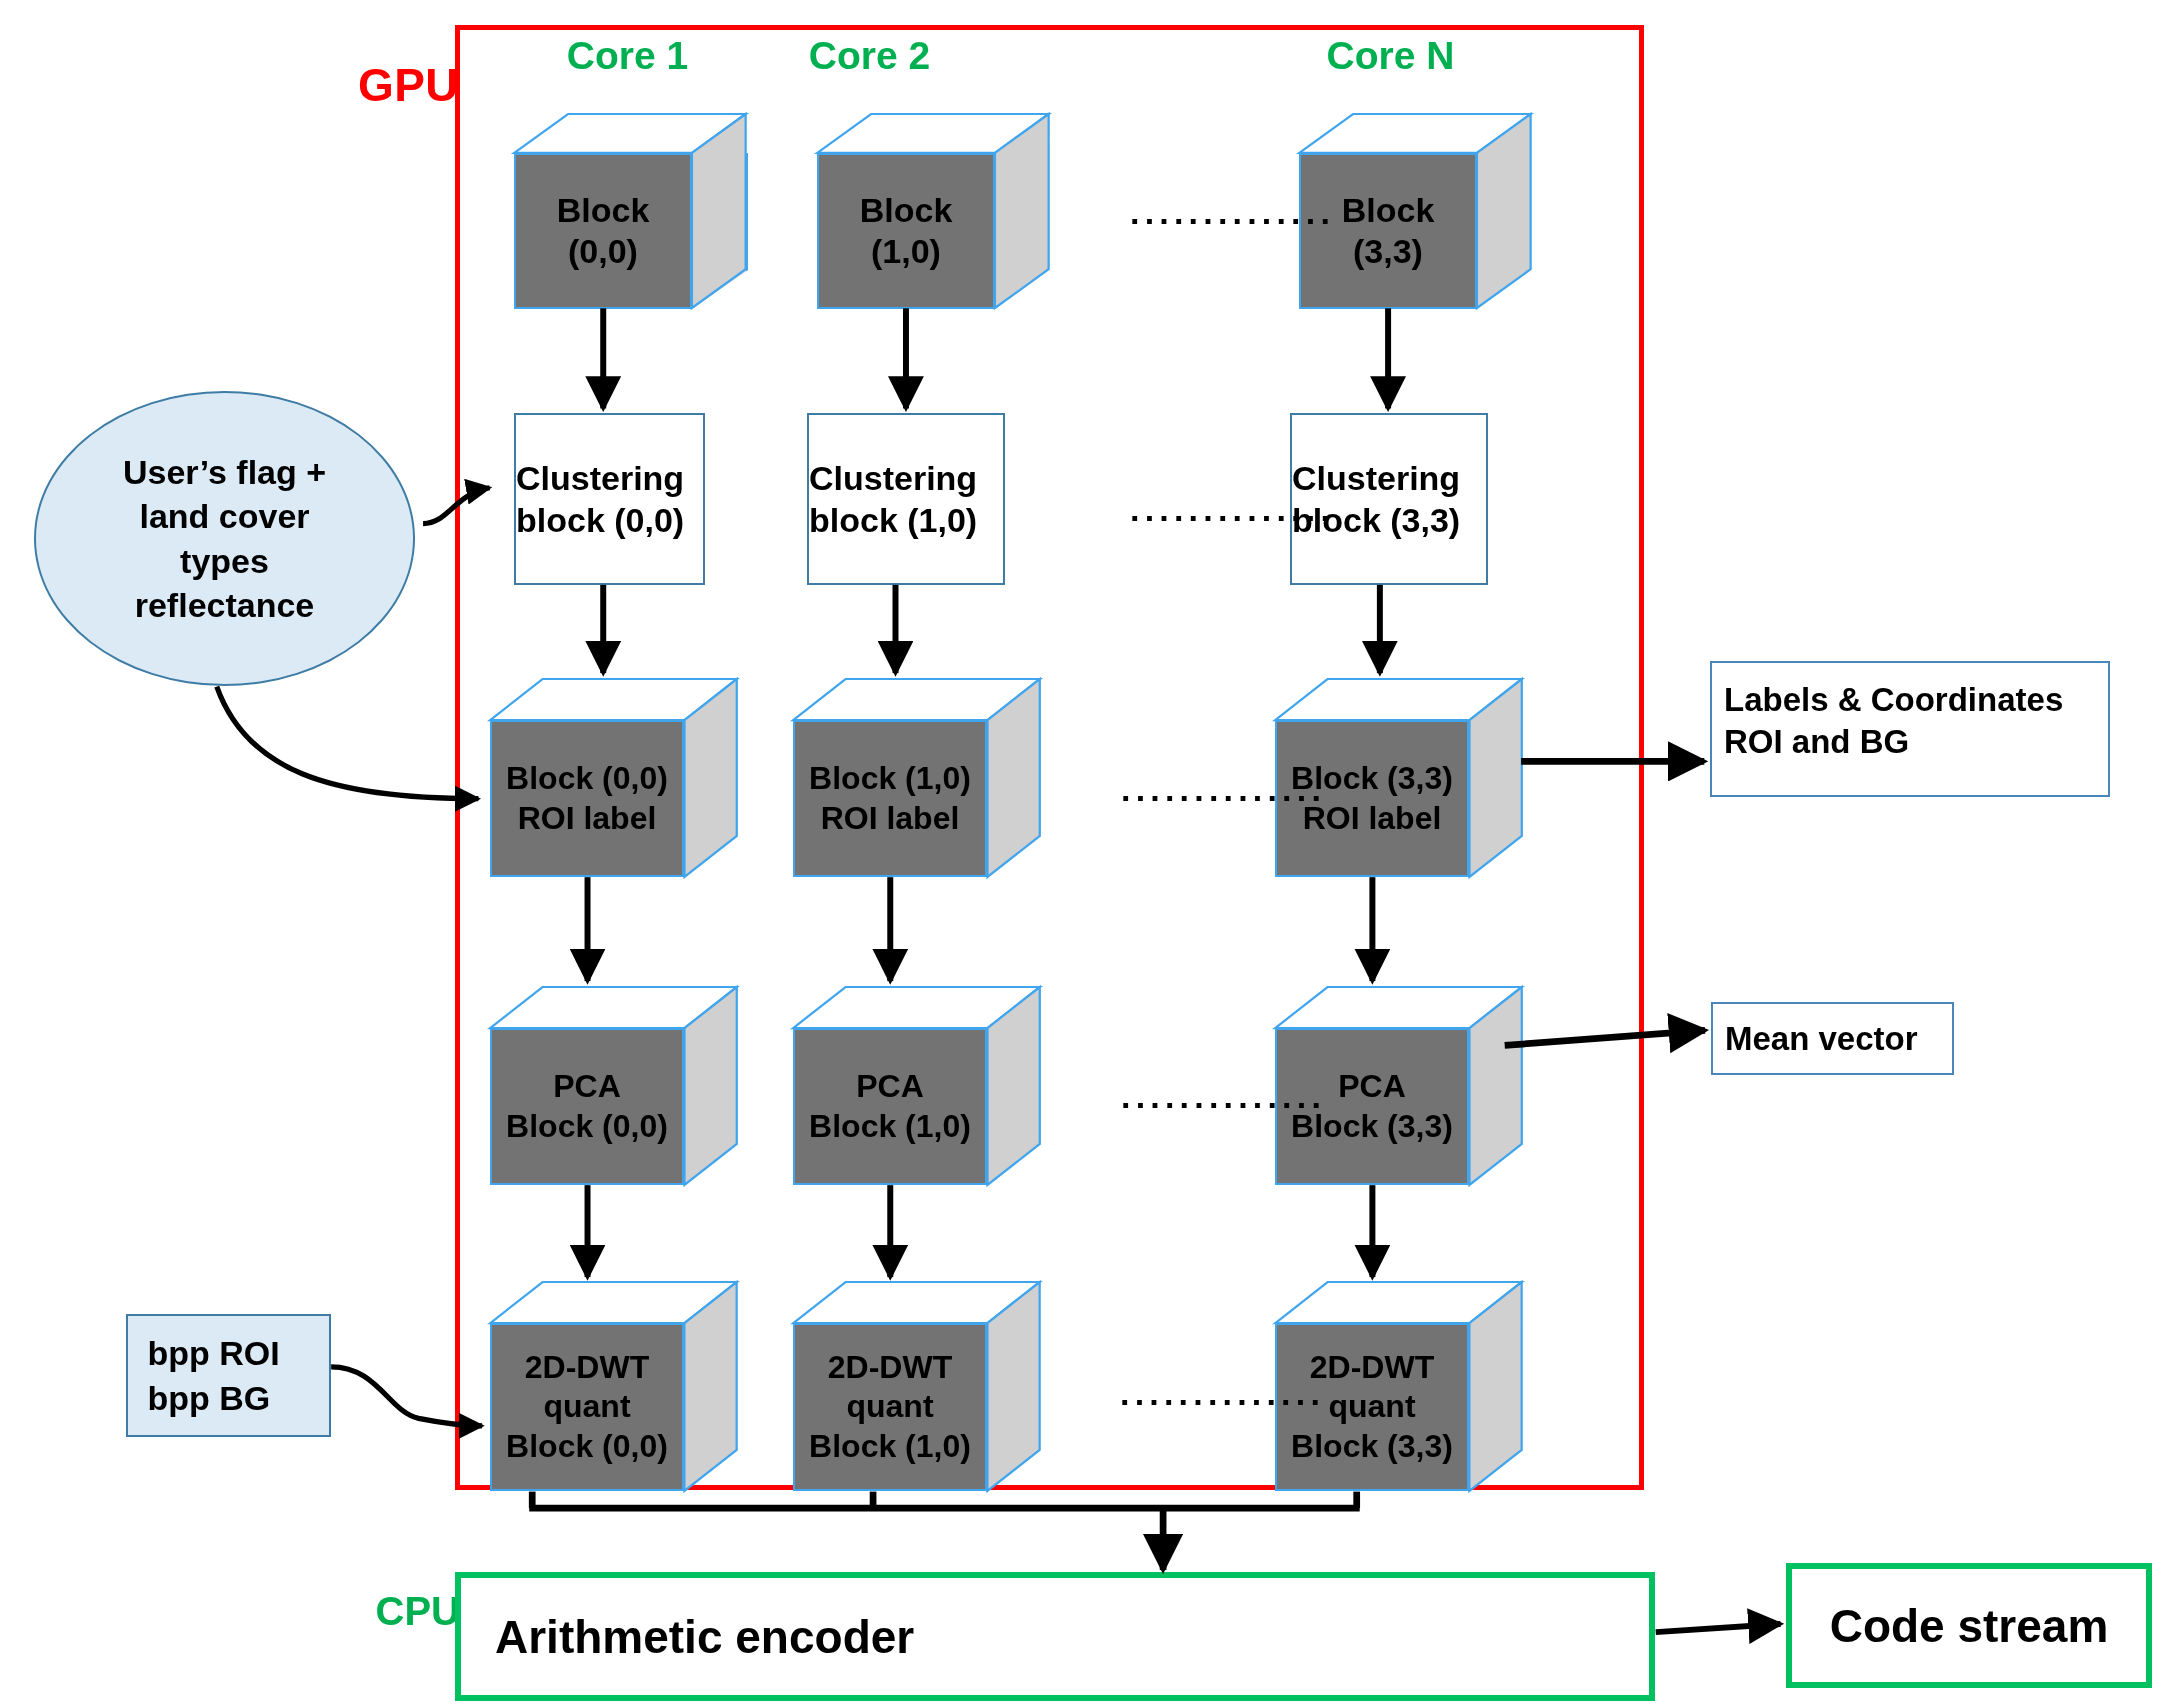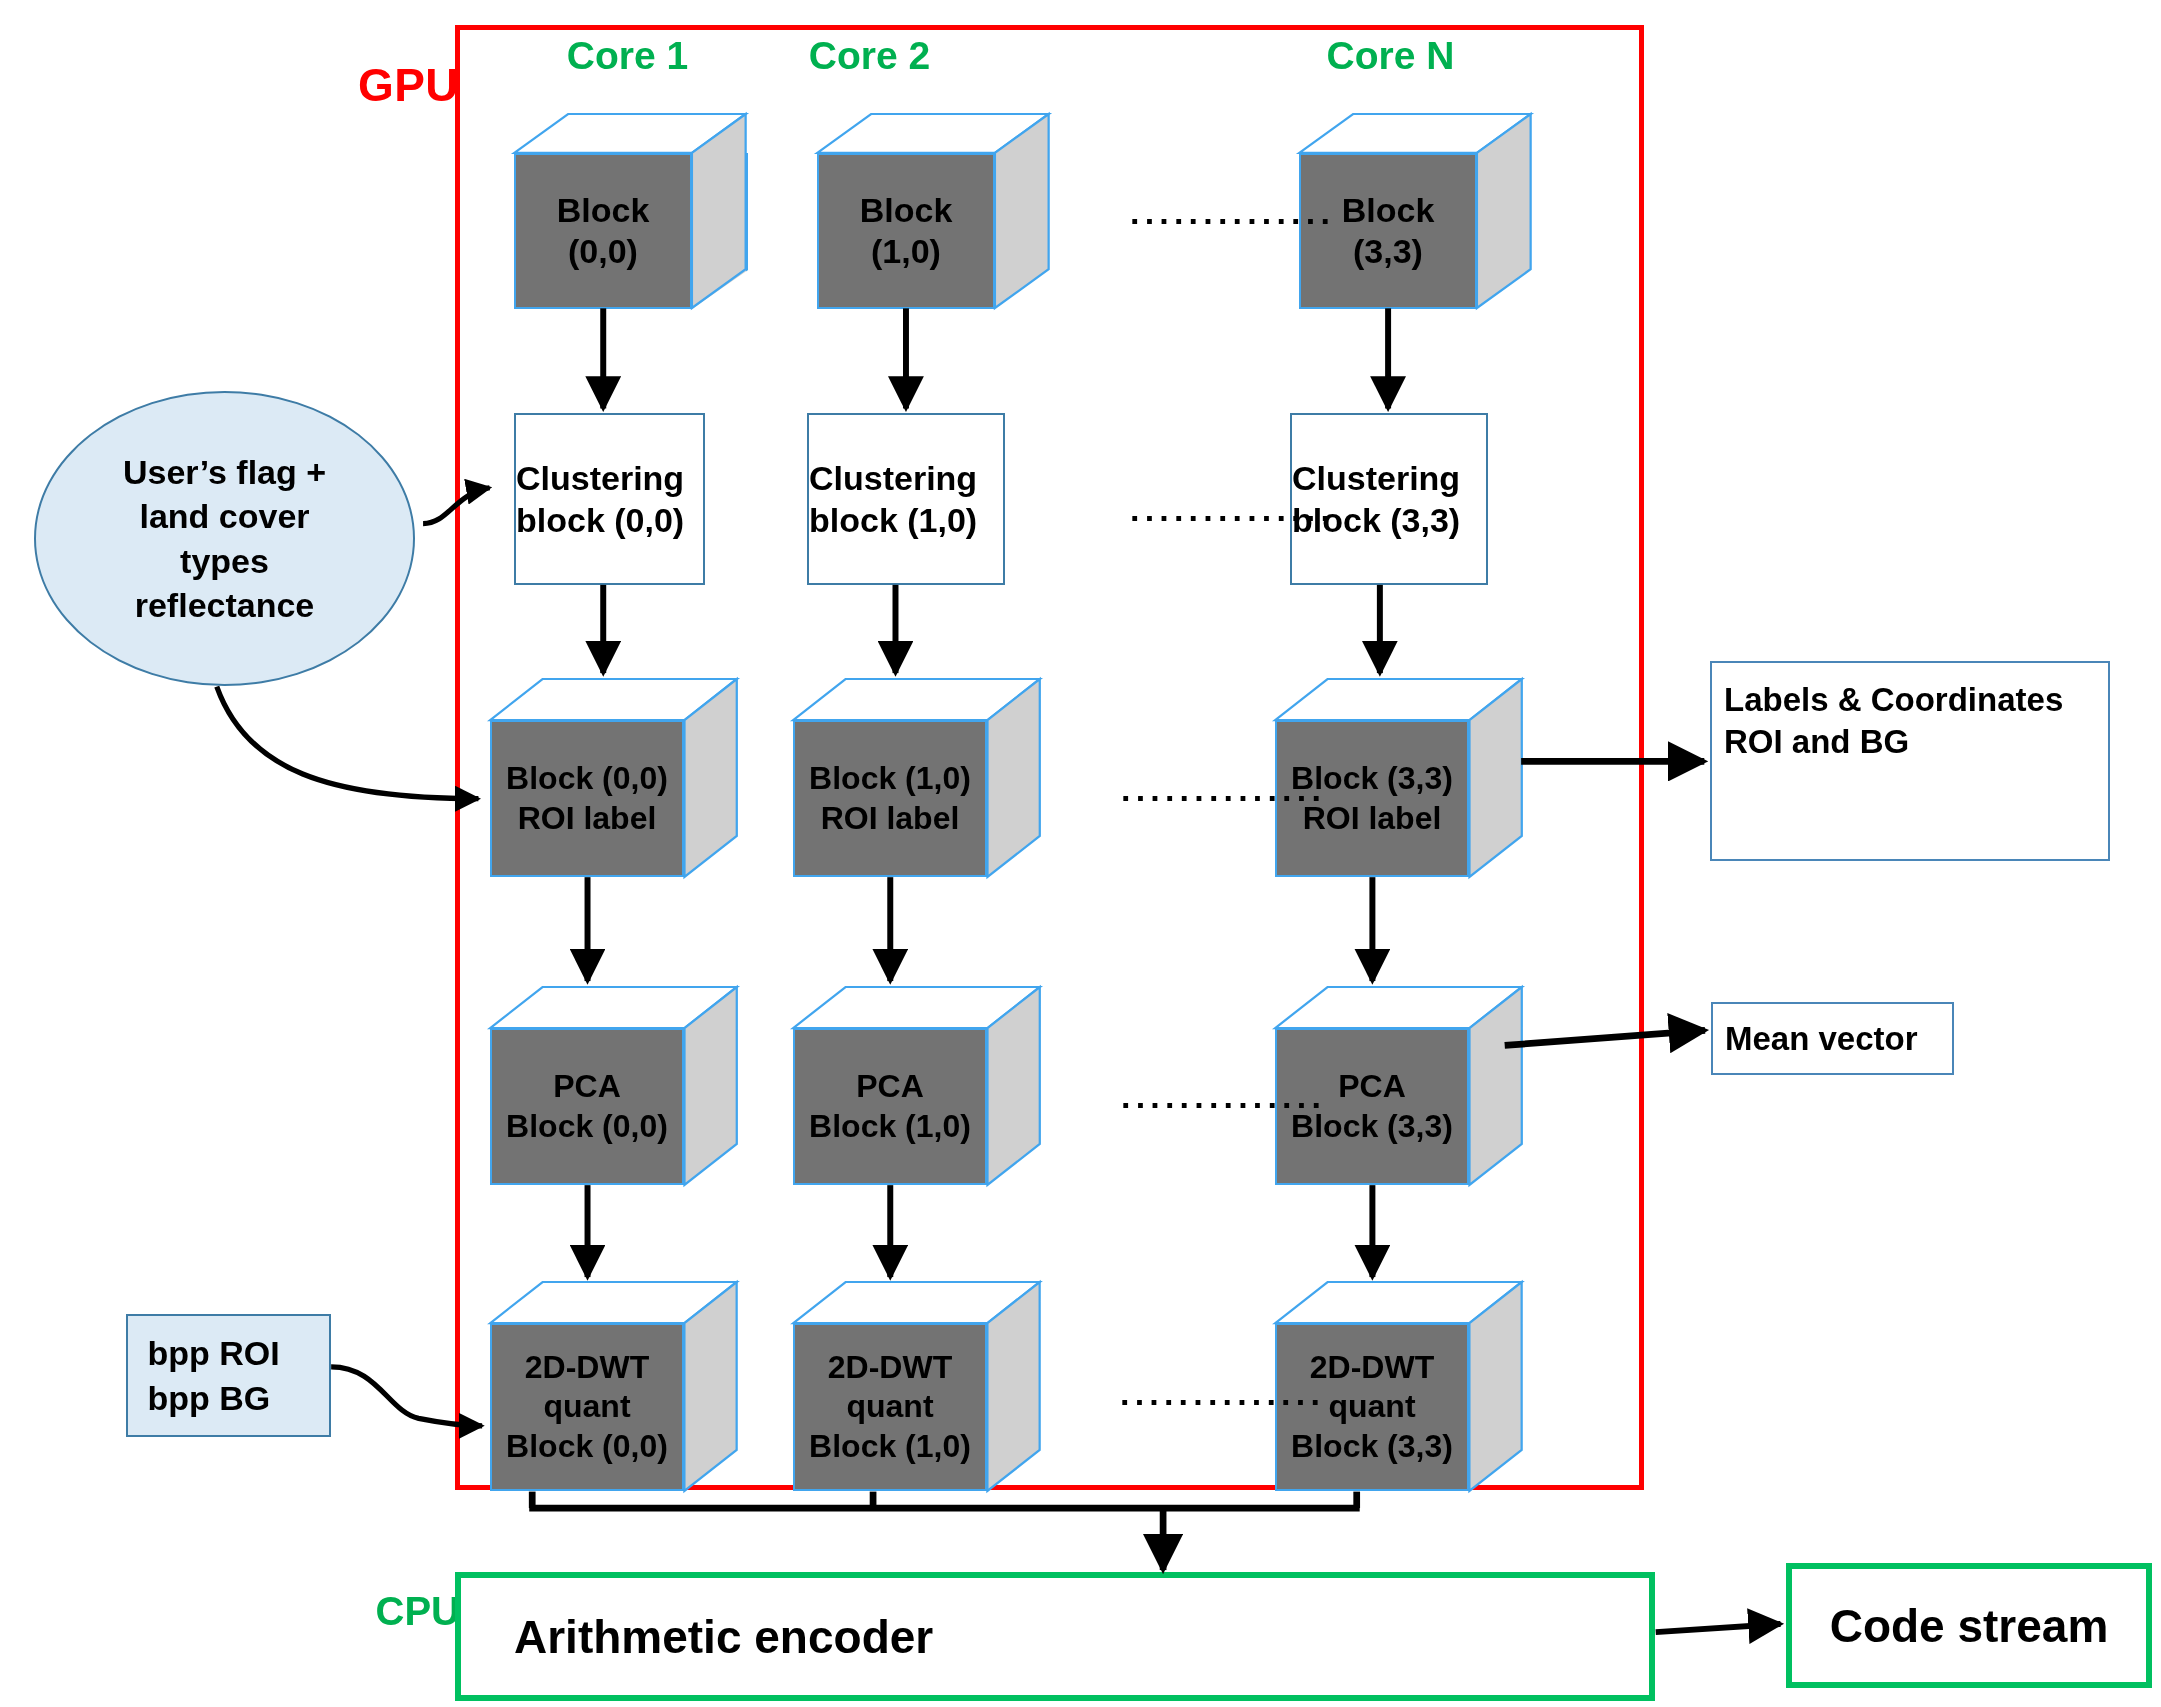--- a/index.html
+++ b/index.html
@@ -138,21 +138,21 @@
     box-sizing:border-box;
     display:flex;
     align-items:center;
     font-size:46px;
     font-weight:bold;
     color:#000;
   }
   #encoder-box{
     left:455px; top:1572px;
     width:1200px; height:129px;
-    padding-left:53px;
+    padding-left:34px;
   }
   #codestream-box{
     left:1786px; top:1563px;
     width:366px; height:125px;
     justify-content:center;
     padding:12px;
   }
 
   
   .dots{
@@ -323,21 +323,21 @@
       <span>types</span><br>
       <span>reflectance</span>
     </span>
   </div>
 
   <div class="abs in-box" style="left:126px; top:1314px; width:205px; height:123px;">
     <div>bpp ROI</div>
     <div>bpp BG</div>
   </div>
 
-  <div class="abs out-box" style="left:1710px; top:661px; width:400px; height:200px;">
+  <div class="abs out-box" style="left:1710px; top:661px; width:400px; height:136px;">
     <div>Labels &amp; Coordinates</div>
     <div>ROI and BG</div>
   </div>
 
   <div class="abs out-box" style="left:1711px; top:1002px; width:243px; height:73px; padding-top:13.5px;">
     <div>Mean vector</div>
   </div>
 
   <div class="abs green-box" id="encoder-box">
     <span>Arithmetic encoder</span>

